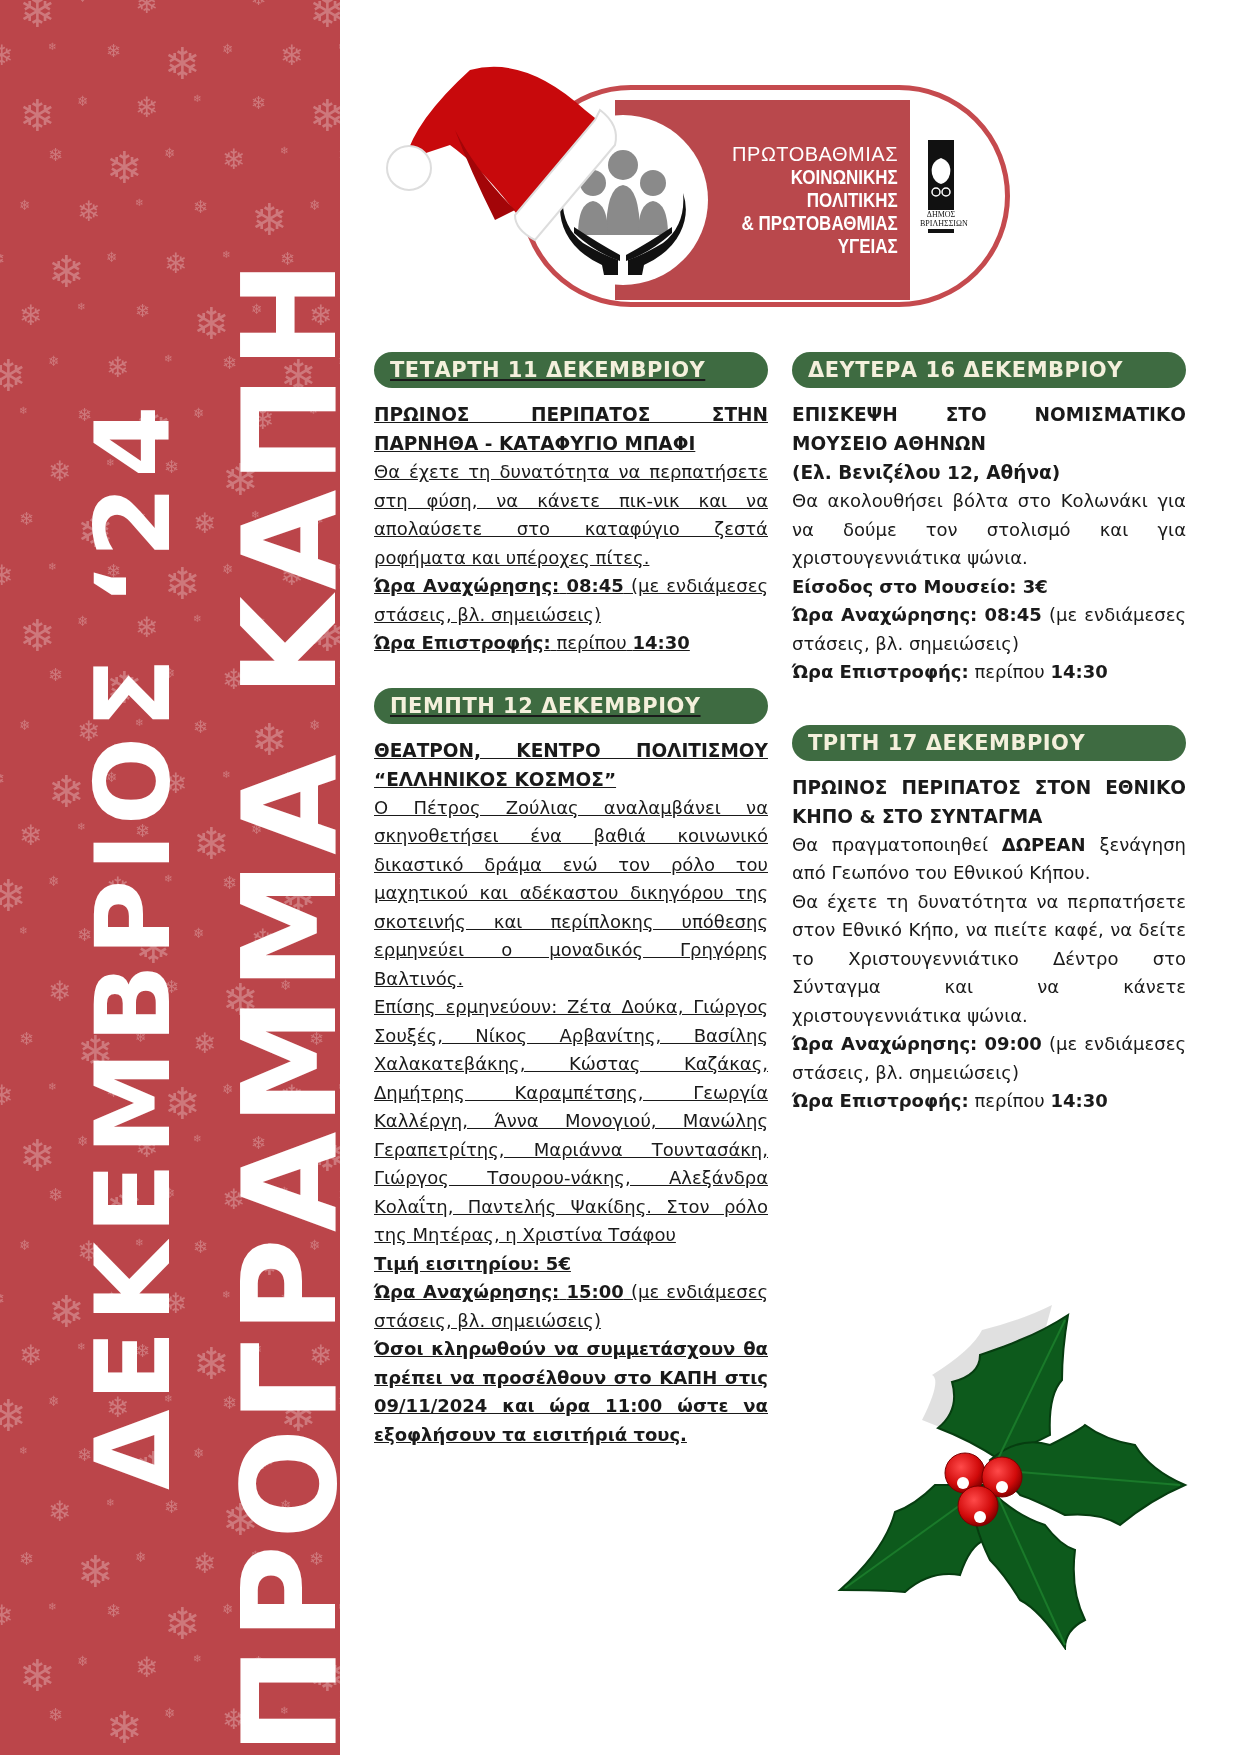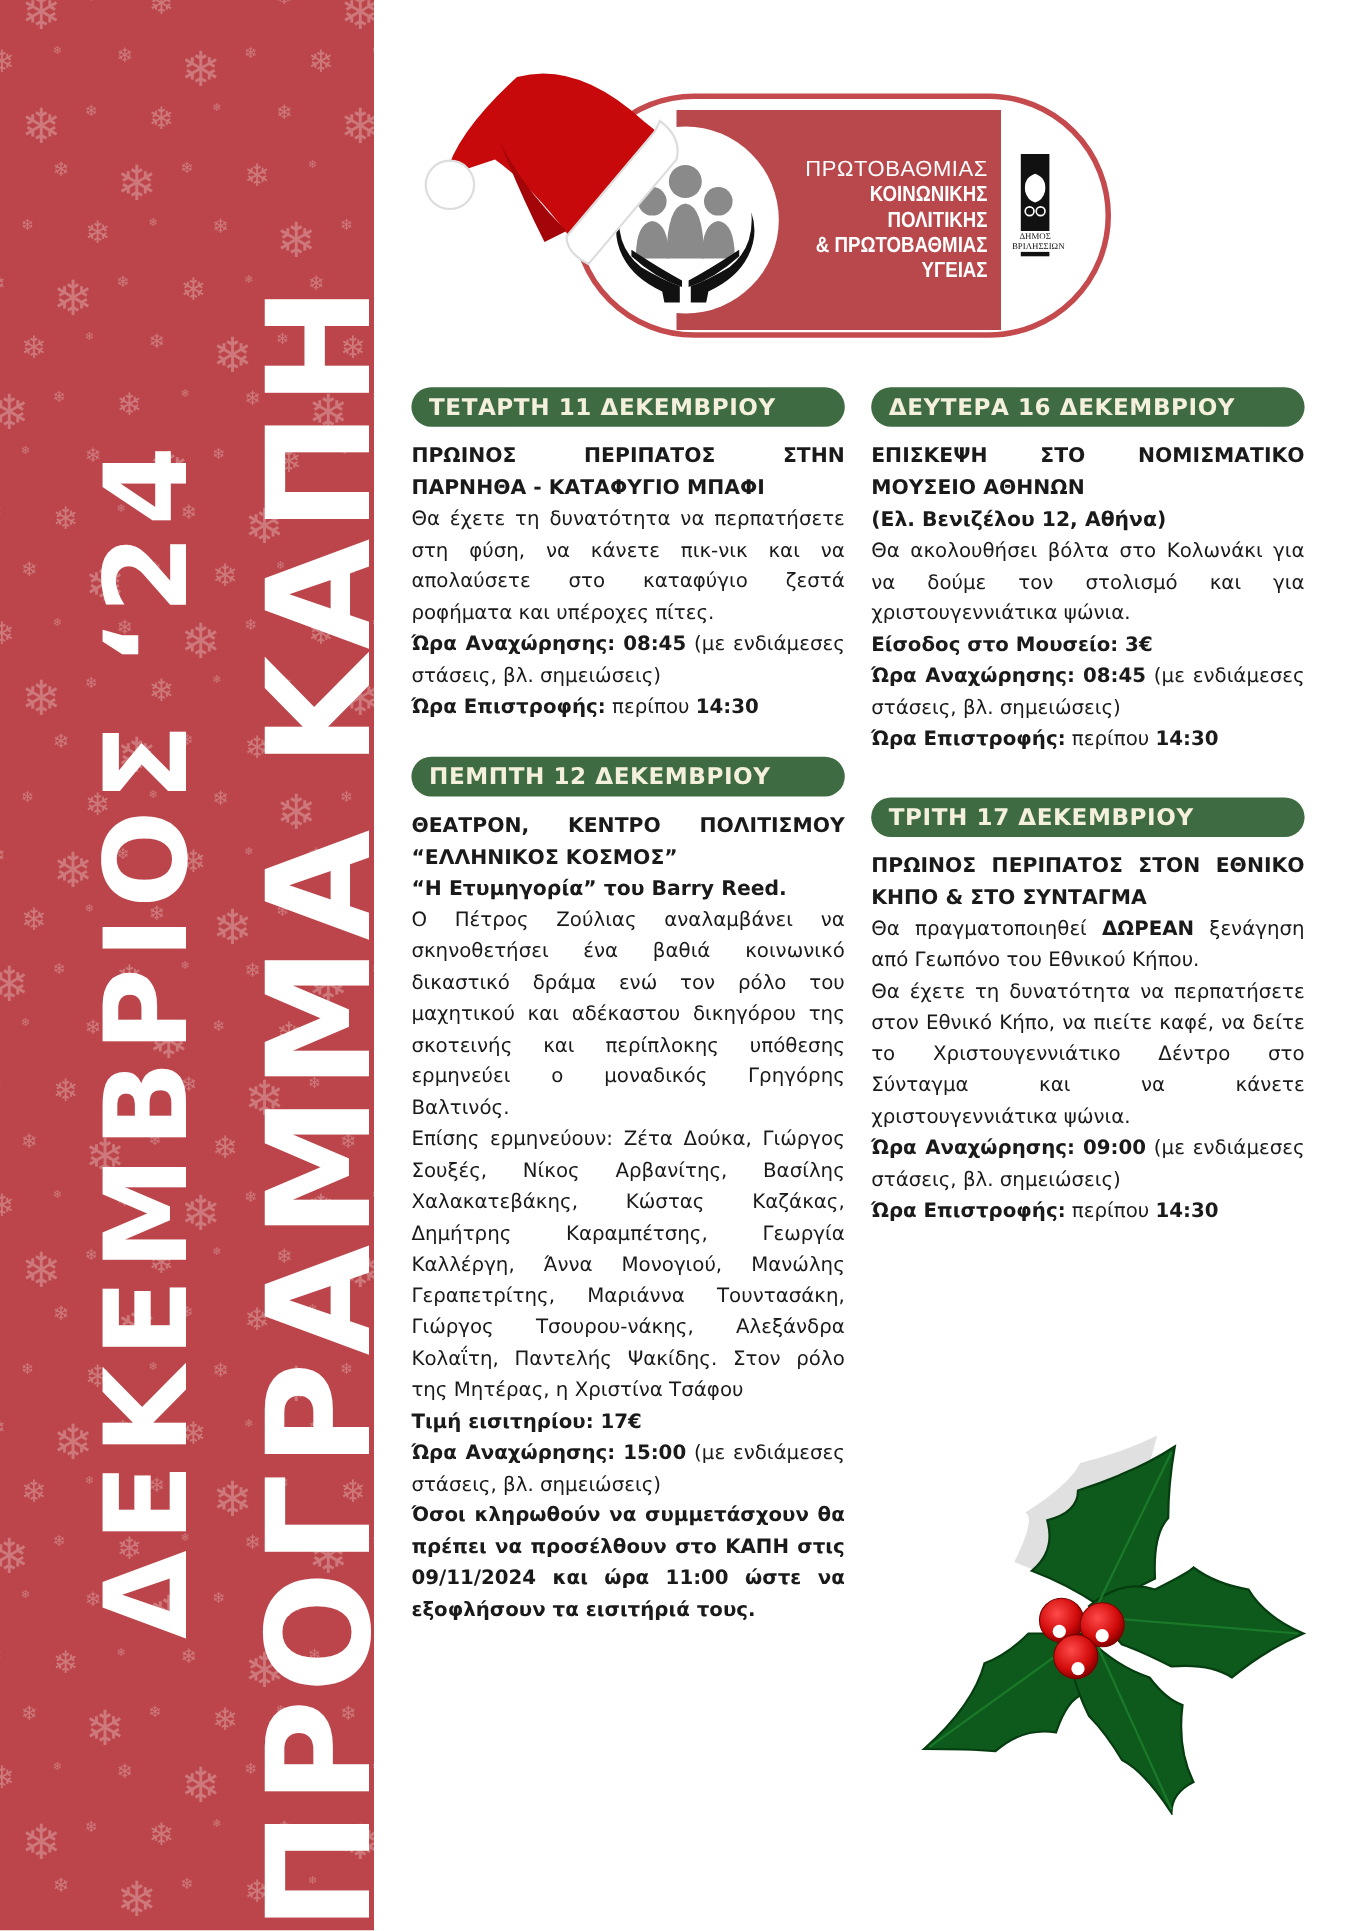--- a/index.html
+++ b/index.html
@@ -44,21 +44,21 @@
     position: absolute; left: 118px; top: 60px; width: 170px; height: 170px; border-radius: 50%;
     background: #ffffff;
   }
   .muni-logo { position: absolute; left: 550px; top: 148px; width: 42px; text-align: center; }
   .muni-logo .box { width: 26px; height: 70px; background: #111; margin: 0 auto; position: relative; }
   .muni-logo .caption { font-family: "Liberation Serif", serif; font-size: 8px; color: #111; line-height: 9px; }
   .muni-logo .bar { width: 26px; height: 4px; background: #111; margin: 1px auto 0; }
 
   
   .col { position: absolute; top: 352px; width: 394px; }
-  .col.left { left: 374px; }
+  .col.left { left: 374px; text-decoration: underline; }
   .col.right { left: 792px; }
   .pill {
     background: #3e6b41; color: #f4f0dc; border-radius: 19px;
     height: 36px; line-height: 36px; padding-left: 16px;
     font-weight: bold; font-size: 21px; letter-spacing: 0.5px;
     margin-bottom: 12px;
   }
   .section { margin-bottom: 30px; }
   p { margin: 0; }
   .ttl { font-weight: bold; font-size: 18.5px; line-height: 29px; text-align: justify; text-align-last: left; }
@@ -351,24 +351,23 @@
     <p class="body">
       <b>Ώρα Επιστροφής:</b>
       <span>περίπου</span>
       <b>14:30</b>
     </p>
   </div>
 
   <div class="section">
     <div class="pill">ΠΕΜΠΤΗ 12 ΔΕΚΕΜΒΡΙΟΥ</div>
     <p class="ttl">ΘΕΑΤΡΟΝ, ΚΕΝΤΡΟ ΠΟΛΙΤΙΣΜΟΥ “ΕΛΛΗΝΙΚΟΣ ΚΟΣΜΟΣ”</p>
-    <p class="ttl">“Η Ετυμηγορία” του Barry Reed.</p>
     <p class="body">Ο Πέτρος Ζούλιας αναλαμβάνει να σκηνοθετήσει ένα βαθιά κοινωνικό δικαστικό δράμα ενώ τον ρόλο του μαχητικού και αδέκαστου δικηγόρου της σκοτεινής και περίπλοκης υπόθεσης ερμηνεύει ο μοναδικός Γρηγόρης Βαλτινός.</p>
     <p class="body">Επίσης ερμηνεύουν: Ζέτα Δούκα, Γιώργος Σουξές, Νίκος Αρβανίτης, Βασίλης Χαλακατεβάκης, Κώστας Καζάκας, Δημήτρης Καραμπέτσης, Γεωργία Καλλέργη, Άννα Μονογιού, Μανώλης Γεραπετρίτης, Μαριάννα Τουντασάκη, Γιώργος Τσουρου-νάκης, Αλεξάνδρα Κολαΐτη, Παντελής Ψακίδης. Στον ρόλο της Μητέρας, η Χριστίνα Τσάφου</p>
-    <p class="body"><b>Τιμή εισιτηρίου: 17€</b></p>
+    <p class="body"><b>Τιμή εισιτηρίου: 5€</b></p>
     <p class="body">
       <b>Ώρα Αναχώρησης:</b>
       <b>15:00</b>
       <span>(με ενδιάμεσες στάσεις, βλ. σημειώσεις)</span>
     </p>
     <p class="body"><b>Όσοι κληρωθούν να συμμετάσχουν θα πρέπει να προσέλθουν στο ΚΑΠΗ στις 09/11/2024 και ώρα 11:00 ώστε να εξοφλήσουν τα εισιτήριά τους.</b></p>
   </div>
 </div>
 
 <div class="col right">

